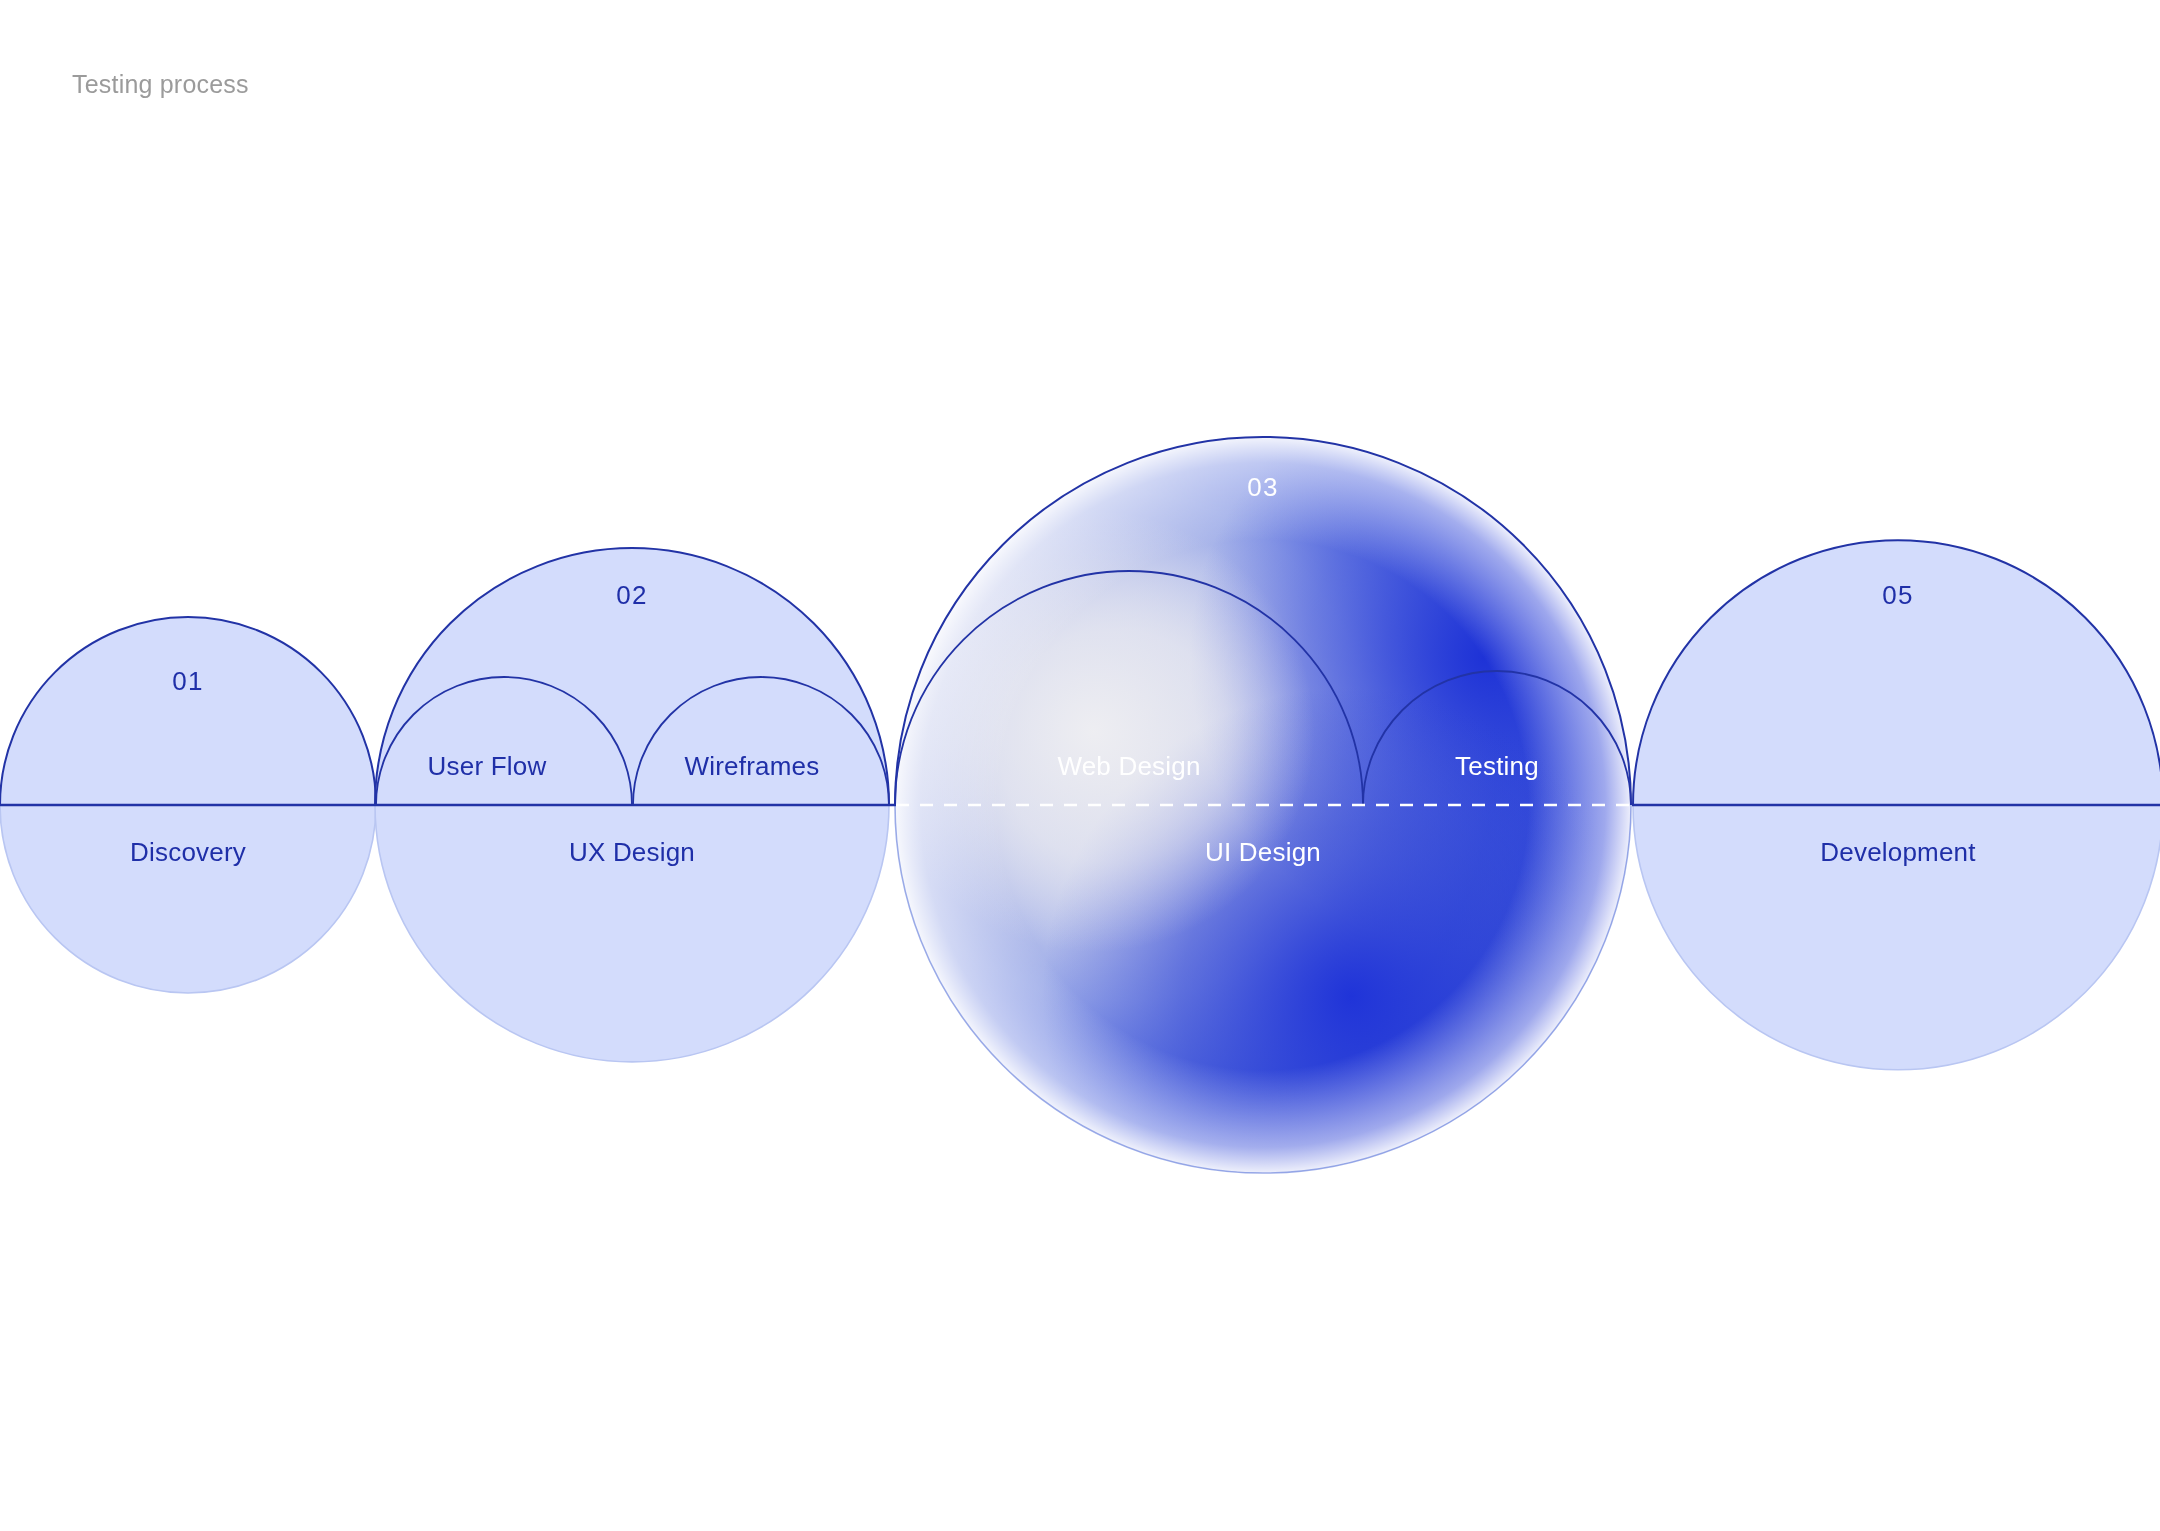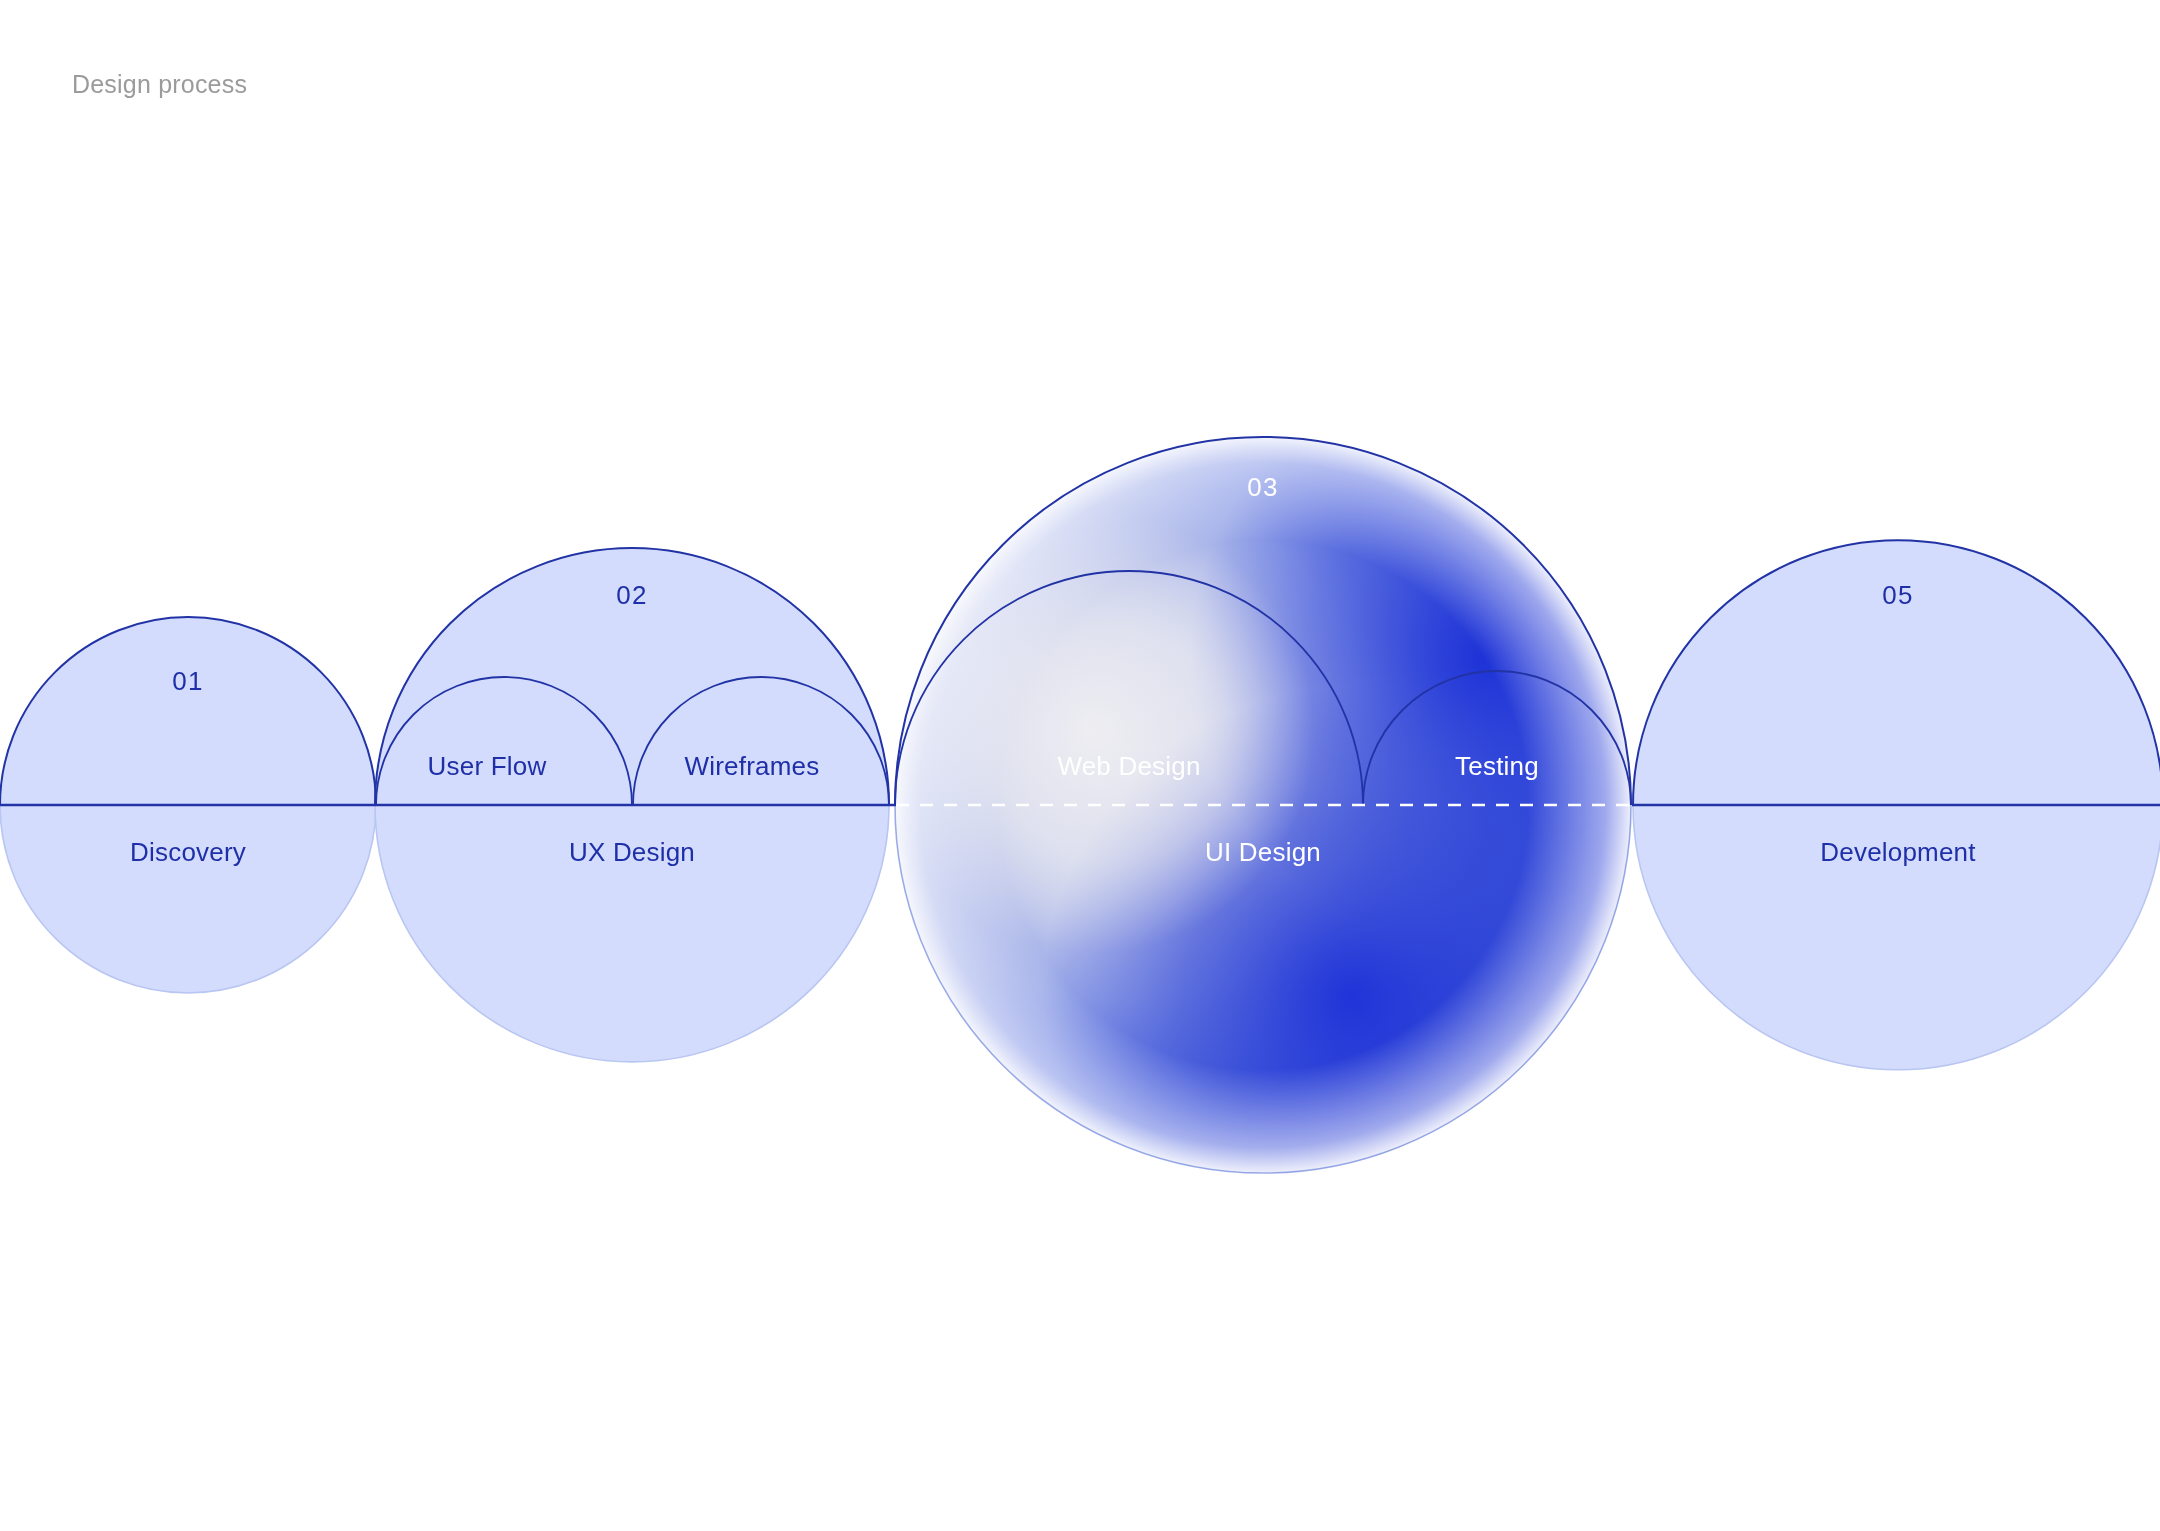--- a/index.html
+++ b/index.html
@@ -54,21 +54,21 @@
     letter-spacing: 0.2px;
   }
   .t-dark { fill: #1f2fa8; }
   .t-light { fill: #ffffff; }
 </style>
 </head>
 <body>
 
 <div id="canvas">
 
-  <div class="page-title">Design process</div>
+  <div class="page-title">Testing process</div>
 
   <svg class="diagram" viewBox="0 0 2160 1531">
     <defs>
 
       <radialGradient id="uiGradMain" cx="0.30" cy="0.42" r="0.72">
         <stop offset="0%" stop-color="#e6e6ec"></stop>
         <stop offset="22%" stop-color="#d9dcee"></stop>
         <stop offset="48%" stop-color="#9aa9e8"></stop>
         <stop offset="72%" stop-color="#4a63de"></stop>
         <stop offset="100%" stop-color="#1f34d6"></stop>

